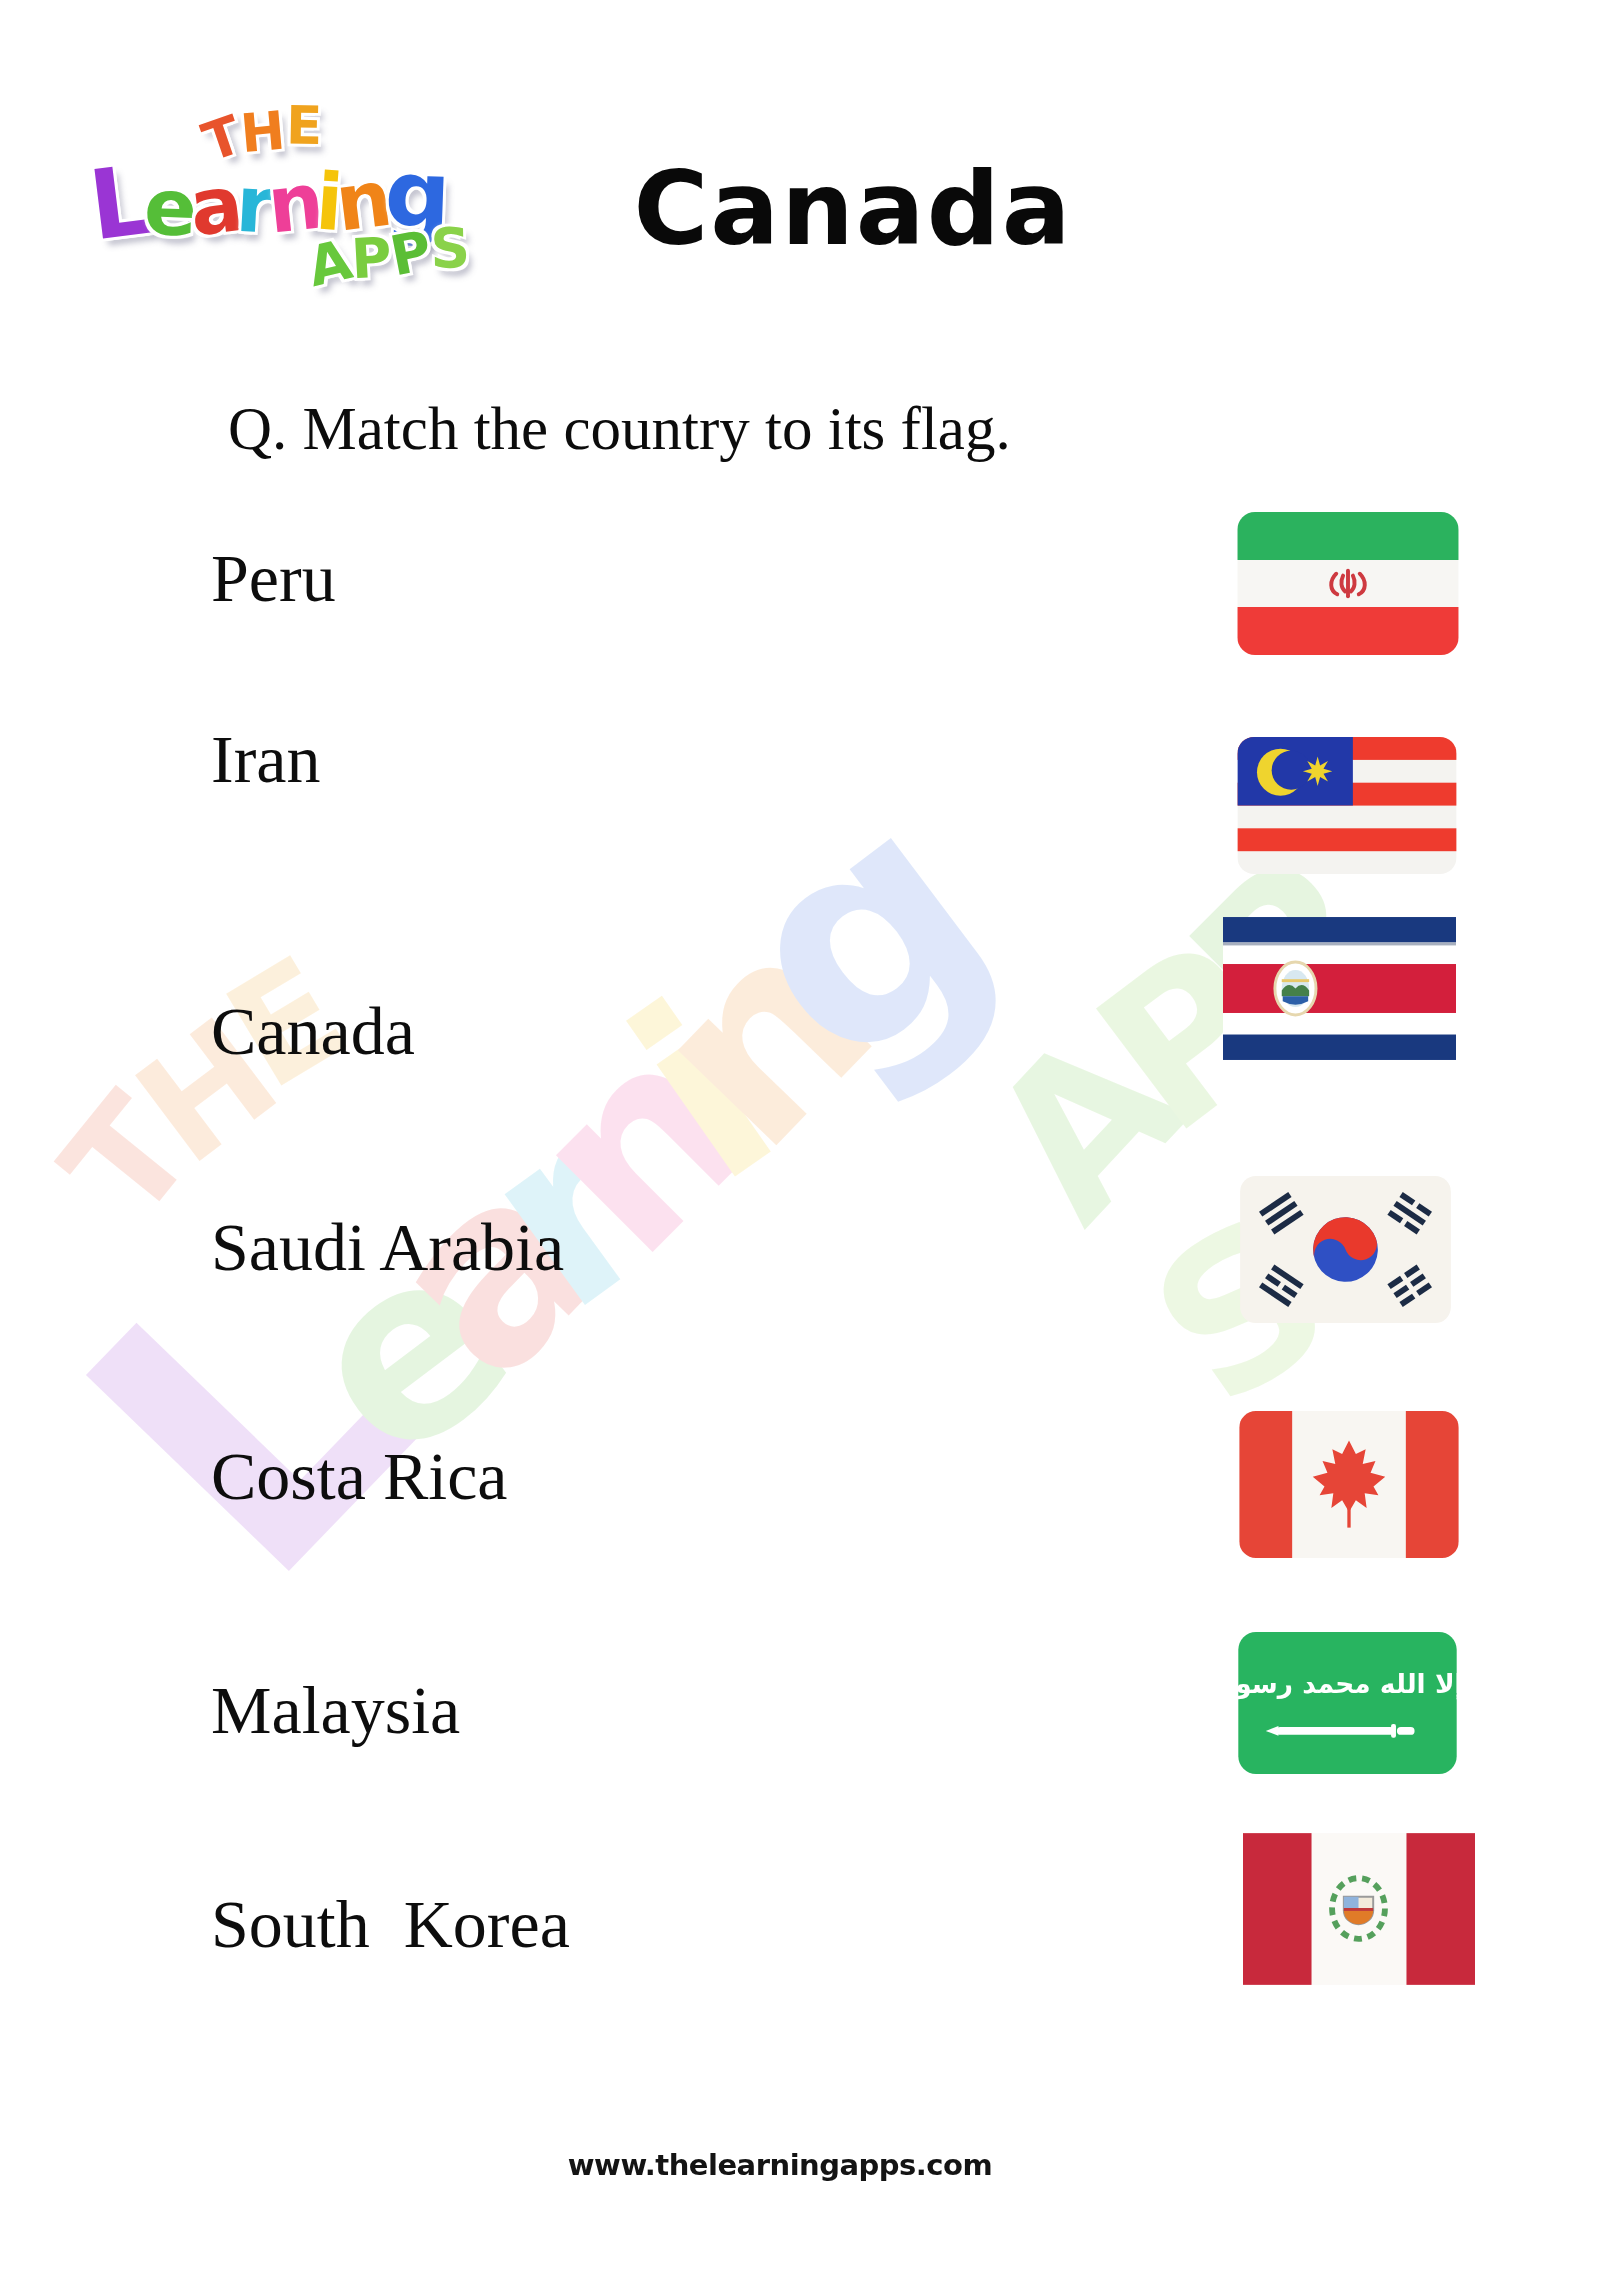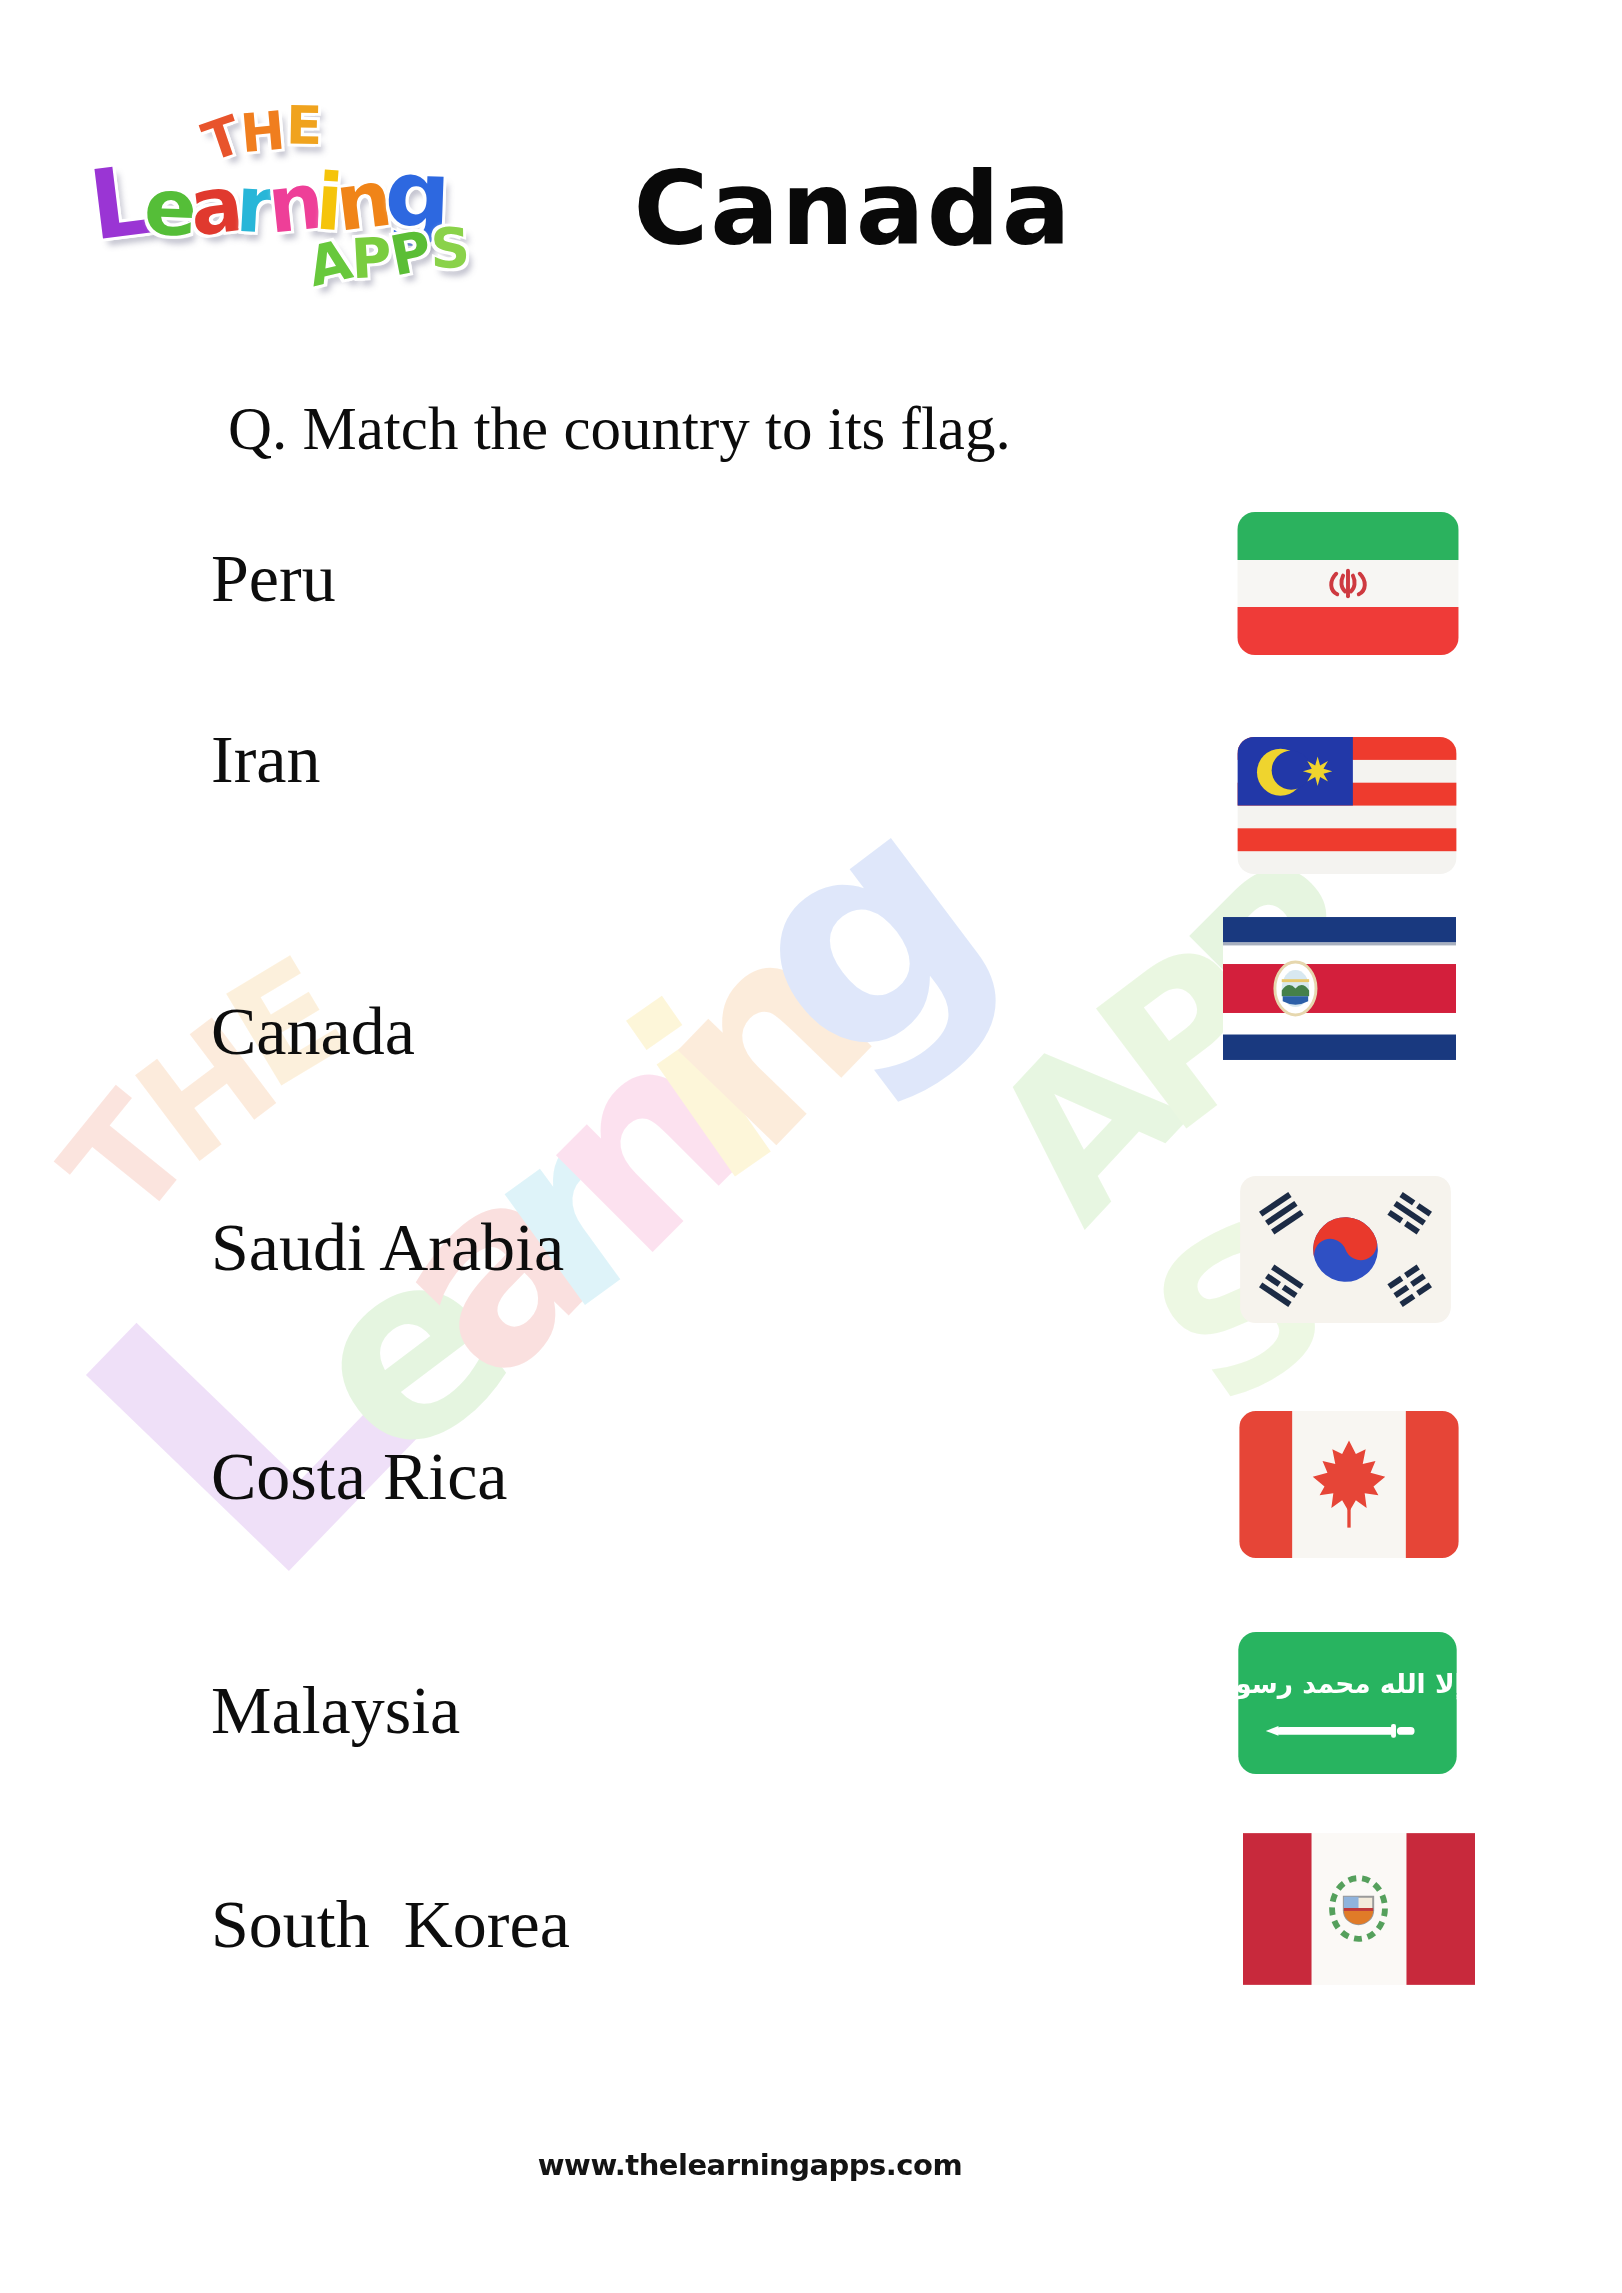--- a/index.html
+++ b/index.html
@@ -32,21 +32,21 @@
   .wm-the{position:absolute;left:147px;top:108px;font-size:147px;letter-spacing:-7.8px;}
   .wm-word{position:absolute;left:0px;top:245px;font-size:250px;letter-spacing:-51px;white-space:nowrap;}
   .wm-word .cL{font-size:387px;} .wm-word .cg{font-size:294px;}
   .wm-apps{position:absolute;left:863px;top:676px;font-size:206px;letter-spacing:-21.6px;}
   
   .title{position:absolute;left:598px;top:149px;width:510px;text-align:center;
     font-family:"DejaVu Sans",sans-serif;font-weight:bold;font-size:102px;color:#090909;letter-spacing:2px;}
   .question{position:absolute;left:211px;top:394px;font-size:61px;color:#0c0c0c;white-space:pre;margin-left:17px;}
   .country{position:absolute;left:211px;font-size:68px;color:#0d0d0d;line-height:71px;white-space:pre;}
   .footer{position:absolute;left:0px;top:2148px;width:1500px;text-align:center;
-    font-family:"DejaVu Sans",sans-serif;font-weight:bold;font-size:29px;color:#141414;letter-spacing:-0.5px;}
+    font-family:"DejaVu Sans",sans-serif;font-weight:bold;font-size:29px;color:#141414;letter-spacing:-0.5px;padding-left:30px;}
   
   .flag{position:absolute;}
   .flag svg{display:block;}
 </style>
 </head>
 <body>
 
 <div class="watermark" aria-hidden="true">
   <div class="wm-the"><span class="cT">T</span><span class="cH">H</span><span class="cE">E</span></div>
   <div class="wm-word"><span class="cL">L</span><span class="ce">e</span><span class="ca">a</span><span class="cr">r</span><span class="cn1">n</span><span class="ci">i</span><span class="cn2">n</span><span class="cg">g</span></div>

